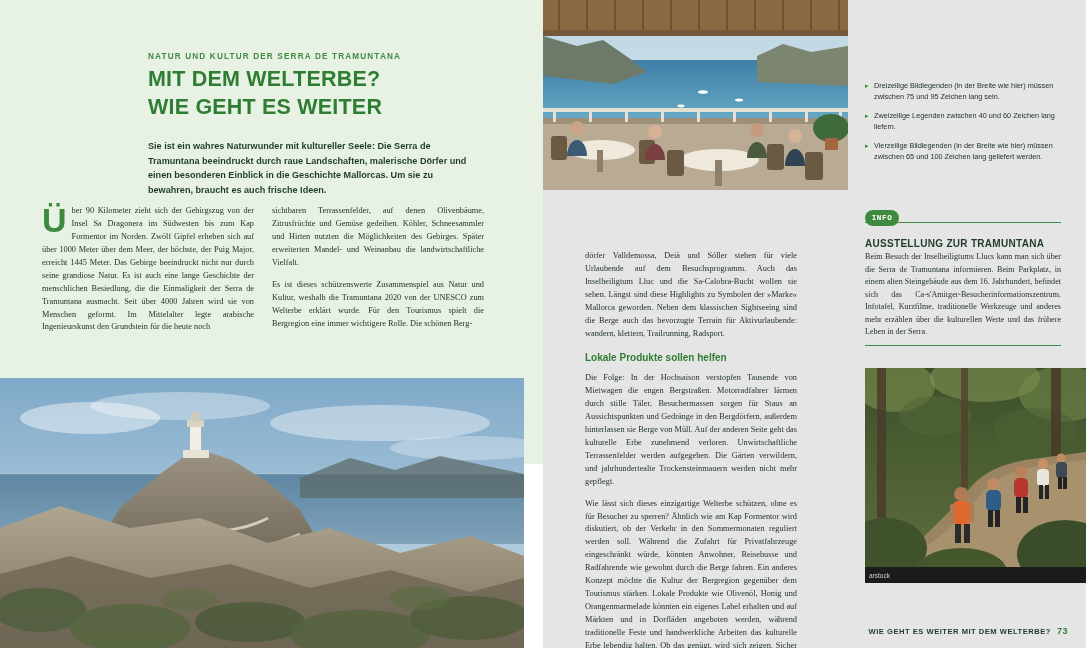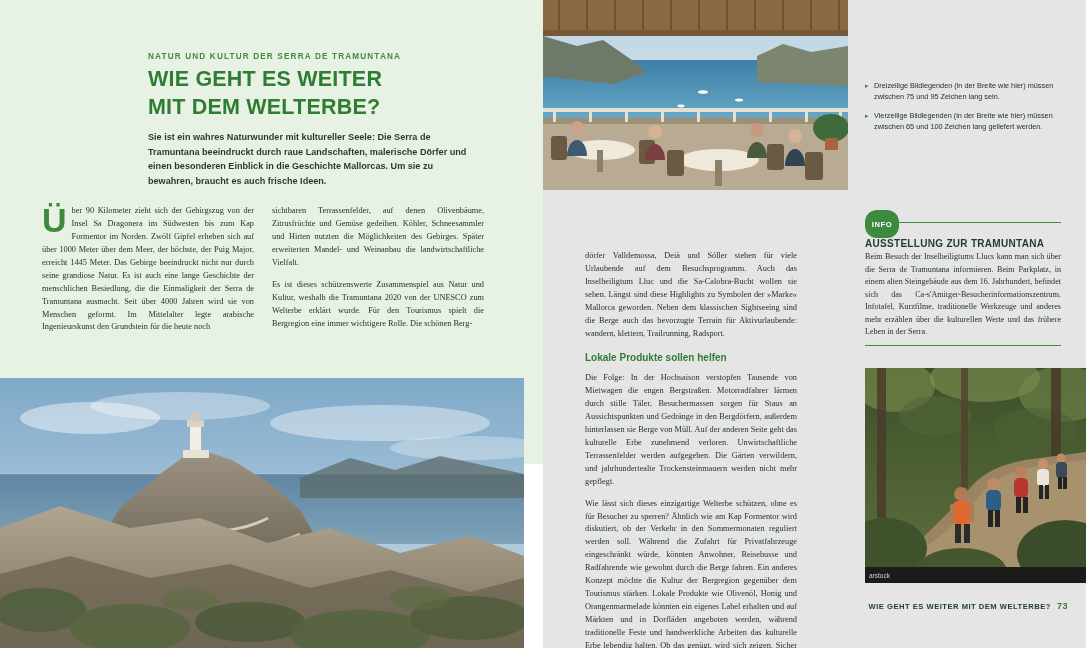--- a/index.html
+++ b/index.html
@@ -41,21 +41,21 @@
     left: 148px; top: 66px; width: 360px;
     font-family: "Liberation Sans", sans-serif;
     font-size: 21.5px;
     font-weight: bold;
     line-height: 1.28;
     color: #2f7d33;
     letter-spacing: 0.2px;
   }
   .lede {
     position: absolute;
-    left: 148px; top: 130px; width: 330px;
+    left: 148px; top: 139px; width: 330px;
     font-family: "Liberation Sans", sans-serif;
     font-size: 9.1px;
     font-weight: bold;
     line-height: 1.62;
     color: #1f3b2a;
   }
 
   
   .col {
     position: absolute;
@@ -125,25 +125,25 @@
 
   
   .info-rule {
     position: absolute;
     left: 322px; top: 222px; width: 196px;
     border-top: 1px solid #3e8a3f;
   }
   .info-badge {
     position: absolute;
     left: 322px; top: 210px;
-    width: 34px; height: 28px;
+    width: 34px; height: 16px;
     border-radius: 12px;
     background: #3e8a3f;
     color: #ffffff;
-    font-family: Liberation Sans, sans-serif;
+    font-family: Liberation Mono, monospace;
     font-size: 7.6px;
     font-weight: bold;
     letter-spacing: 0.6px;
     display: flex; align-items: center; justify-content: center;
   }
   .info-title {
     position: absolute;
     left: 322px; top: 238px; width: 196px;
     font-family: "Liberation Sans", sans-serif;
     font-size: 10px;
@@ -180,21 +180,21 @@
     background: #1b1b1b;
     color: #cfcfcf;
     font-family: "Liberation Sans", sans-serif;
     font-size: 6.5px;
     display: flex; align-items: center;
     padding-left: 4px;
   }
 
   .folio {
     position: absolute;
-    right: 18px; bottom: 37px;
+    right: 18px; bottom: 12px;
     font-family: "Liberation Sans", sans-serif;
     font-size: 7.6px;
     font-weight: bold;
     letter-spacing: 0.5px;
     color: #1f3b2a;
     white-space: nowrap;
   }
   .folio .num { color: #2f7d33; margin-left: 6px; font-size: 9px; }
 
   
@@ -203,22 +203,22 @@
 </head>
 <body>
 
 <div class="spread">
 
   <div class="page-left">
 
     <div class="kicker">NATUR UND KULTUR DER SERRA DE TRAMUNTANA</div>
 
     <div class="headline">
+      <div>MIT DEM WELTERBE?</div>
       <div>WIE GEHT ES WEITER</div>
-      <div>MIT DEM WELTERBE?</div>
     </div>
 
     <div class="lede">Sie ist ein wahres Naturwunder mit kultureller Seele: Die Serra de Tramuntana beeindruckt durch raue Landschaften, malerische Dörfer und einen besonderen Einblick in die Geschichte Mallorcas. Um sie zu bewahren, braucht es auch frische Ideen.</div>
 
     <div class="col col-l1">
       <p class="dropcap-wrap">
         <span class="dropcap">Ü</span><span>ber 90 Kilometer zieht sich der Gebirgszug von der Insel Sa Dragonera im Südwesten bis zum Kap Formentor im Norden. Zwölf Gipfel erheben sich auf über 1000 Meter über dem Meer, der höchste, der Puig Major, erreicht 1445 Meter. Das Gebirge beeindruckt nicht nur durch seine grandiose Natur. Es ist auch eine lange Geschichte der menschlichen Besiedlung, die die Einmaligkeit der Serra de Tramuntana ausmacht. Seit über 4000 Jahren wird sie von Menschen geformt. Im Mittelalter legte arabische Ingenieurskunst den Grundstein für die heute noch</span>
       </p>
     </div>
 
@@ -371,20 +371,24 @@
       </svg>
     </div>
 
     <div class="caption-box">
       <div class="cap">
         <span class="arrow">▸</span>
         <span>Dreizeilige Bildlegenden (in der Breite wie hier) müssen zwischen 75 und 95 Zeichen lang sein.</span>
       </div>
       <div class="cap">
         <span class="arrow">▸</span>
+        <span>Zweizeilige Legenden zwischen 40 und 60 Zeichen lang liefern.</span>
+      </div>
+      <div class="cap">
+        <span class="arrow">▸</span>
         <span>Vierzeilige Bildlegenden (in der Breite wie hier) müssen zwischen 65 und 100 Zeichen lang geliefert werden.</span>
       </div>
     </div>
 
     <div class="col col-r1">
       <p>dörfer Valldemossa, Deià und Sóller stehen für viele Urlaubende auf dem Besuchsprogramm. Auch das Inselheiligtum Lluc und die Sa-Calobra-Bucht wollen sie sehen. Längst sind diese Highlights zu Symbolen der »Marke« Mallorca geworden. Neben dem klassischen Sightseeing sind die Berge auch das bevorzugte Terrain für Aktivurlaubende: wandern, klettern, Trailrunning, Radsport.</p>
       <div class="subhead">Lokale Produkte sollen helfen</div>
       <p>Die Folge: In der Hochsaison verstopfen Tausende von Mietwagen die engen Bergstraßen. Motorradfahrer lärmen durch stille Täler, Besuchermassen sorgen für Staus an Aussichtspunkten und Gedränge in den Bergdörfern, außerdem hinterlassen sie Berge von Müll. Auf der anderen Seite geht das kulturelle Erbe zunehmend verloren. Unwirtschaftliche Terrassenfelder werden aufgegeben. Die Gärten verwildern, und jahrhundertealte Trockensteinmauern werden nicht mehr gepflegt.</p>
       <p>Wie lässt sich dieses einzigartige Welterbe schützen, ohne es für Besucher zu sperren? Ähnlich wie am Kap Formentor wird diskutiert, ob der Verkehr in den Sommermonaten reguliert werden soll. Während die Zufahrt für Privatfahrzeuge eingeschränkt würde, könnten Anwohner, Reisebusse und Radfahrende wie gewohnt durch die Berge fahren. Ein anderes Konzept möchte die Kultur der Bergregion gegenüber dem Tourismus stärken. Lokale Produkte wie Olivenöl, Honig und Orangenmarmelade könnten ein eigenes Label erhalten und auf Märkten und in Dorfläden angeboten werden, während traditionelle Feste und handwerkliche Arbeiten das kulturelle Erbe lebendig halten. Ob das genügt, wird sich zeigen. Sicher ist jedoch: Auch ein Welterbe kann positive Zukunftsperspektiven gebrauchen.</p>
     </div>

